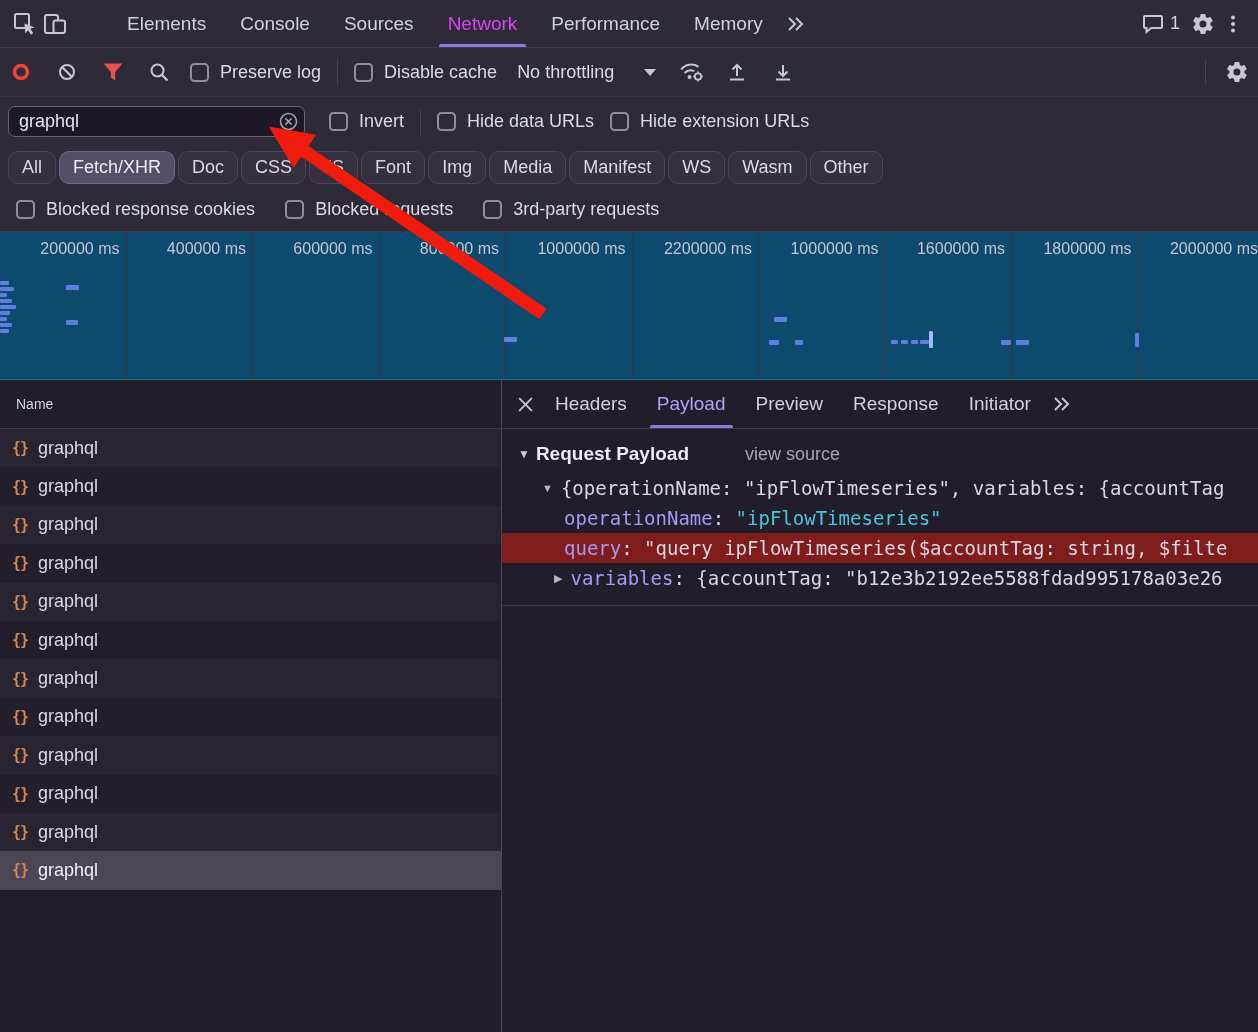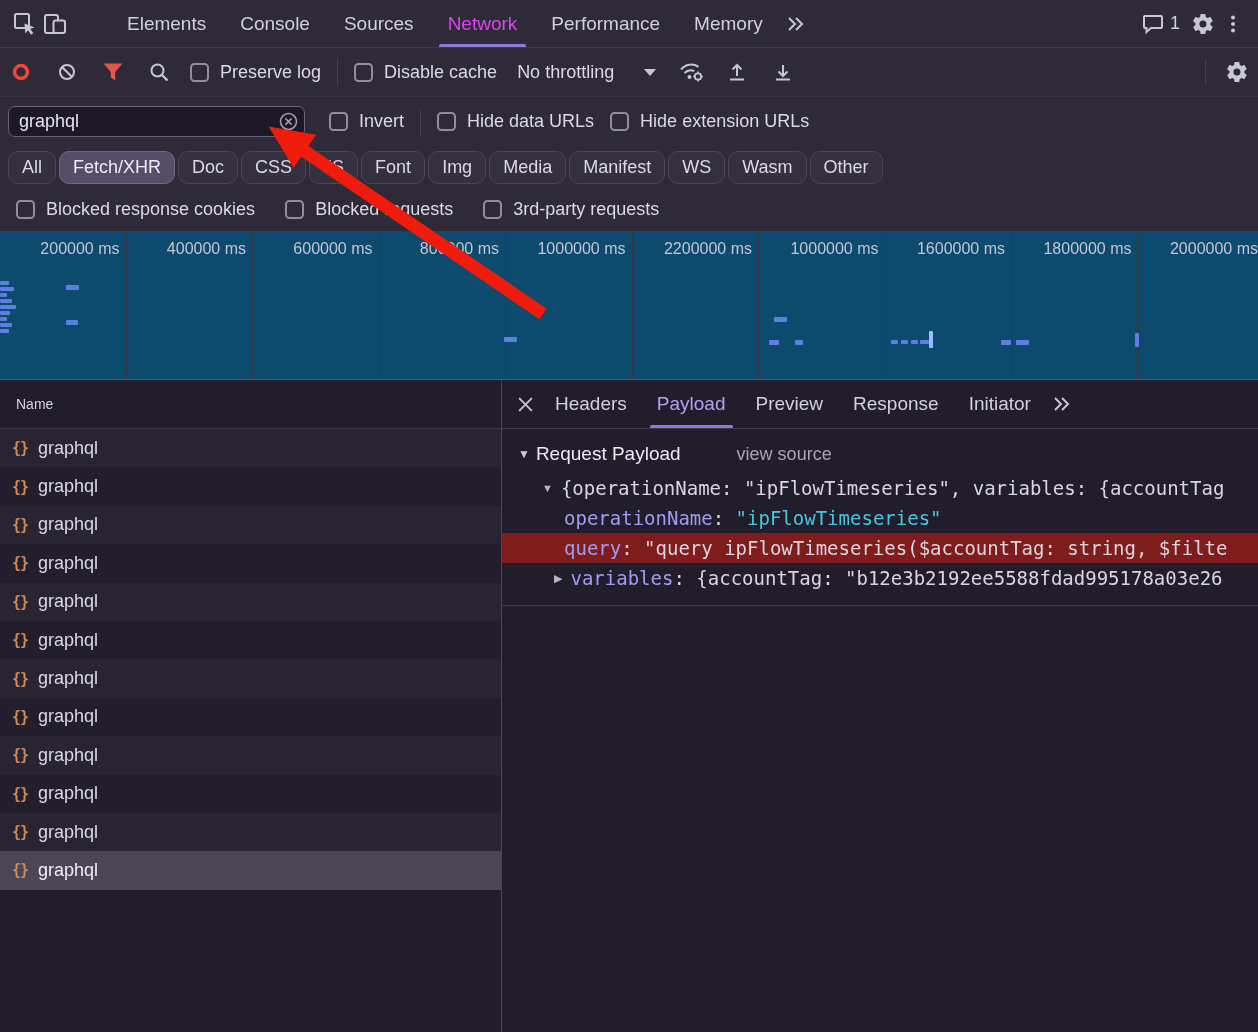--- a/index.html
+++ b/index.html
@@ -51,21 +51,21 @@
   .brace-icon{font-family:"DejaVu Sans Mono",monospace;color:#d28a52;font-size:15px;font-weight:bold;letter-spacing:-1px;flex:none}
 
   #right-panel{flex:1;display:flex;flex-direction:column;background:#221d2a;min-width:0;overflow:hidden}
   #detail-tabs{height:49px;display:flex;align-items:center;border-bottom:1px solid #3e3947;padding-left:8px;flex:none}
   #detail-tabs-strip{display:flex;height:100%}
   .detail-tab{padding:0 15px;height:100%;display:flex;align-items:center;font-size:19px;color:#d3d0da;position:relative;white-space:nowrap}
   .detail-tab.active{color:#b3a1f6}
   .detail-tab.active::after{content:"";position:absolute;left:8px;right:8px;bottom:0;height:3px;background:#8d79e0;border-radius:2px 2px 0 0}
   #payload-head{display:flex;align-items:center;height:38px;padding-left:16px;margin-top:6px;flex:none}
   .tri{font-size:12px;color:#cfccd8;margin-right:6px}
-  #payload-title{font-weight:normal;font-size:19px;color:#ecE9f1;color:#ece9f1}
+  #payload-title{font-weight:bold;font-size:19px;color:#ecE9f1;color:#ece9f1}
   #view-source{margin-left:56px;color:#a9a4b3;font-size:18px}
   #payload-tree{font-family:"DejaVu Sans Mono",monospace;font-size:19px;border-bottom:1px solid #3e3947;padding-bottom:12px;flex:none}
   .tree-row{height:30px;display:flex;align-items:center;white-space:pre;overflow:hidden}
   .tree-row.lvl1{padding-left:40px}
   .tree-row.lvl1b{padding-left:52px}
   .tree-row.lvl2{padding-left:62px}
   .tree-row.selected{background:#7f1d1d}
   .tri-sm{color:#b9b5c4;font-size:11px;margin-right:8px;font-family:"Liberation Sans",sans-serif}
   .k{color:#a29af3}
   .v-str{color:#46c7de}

